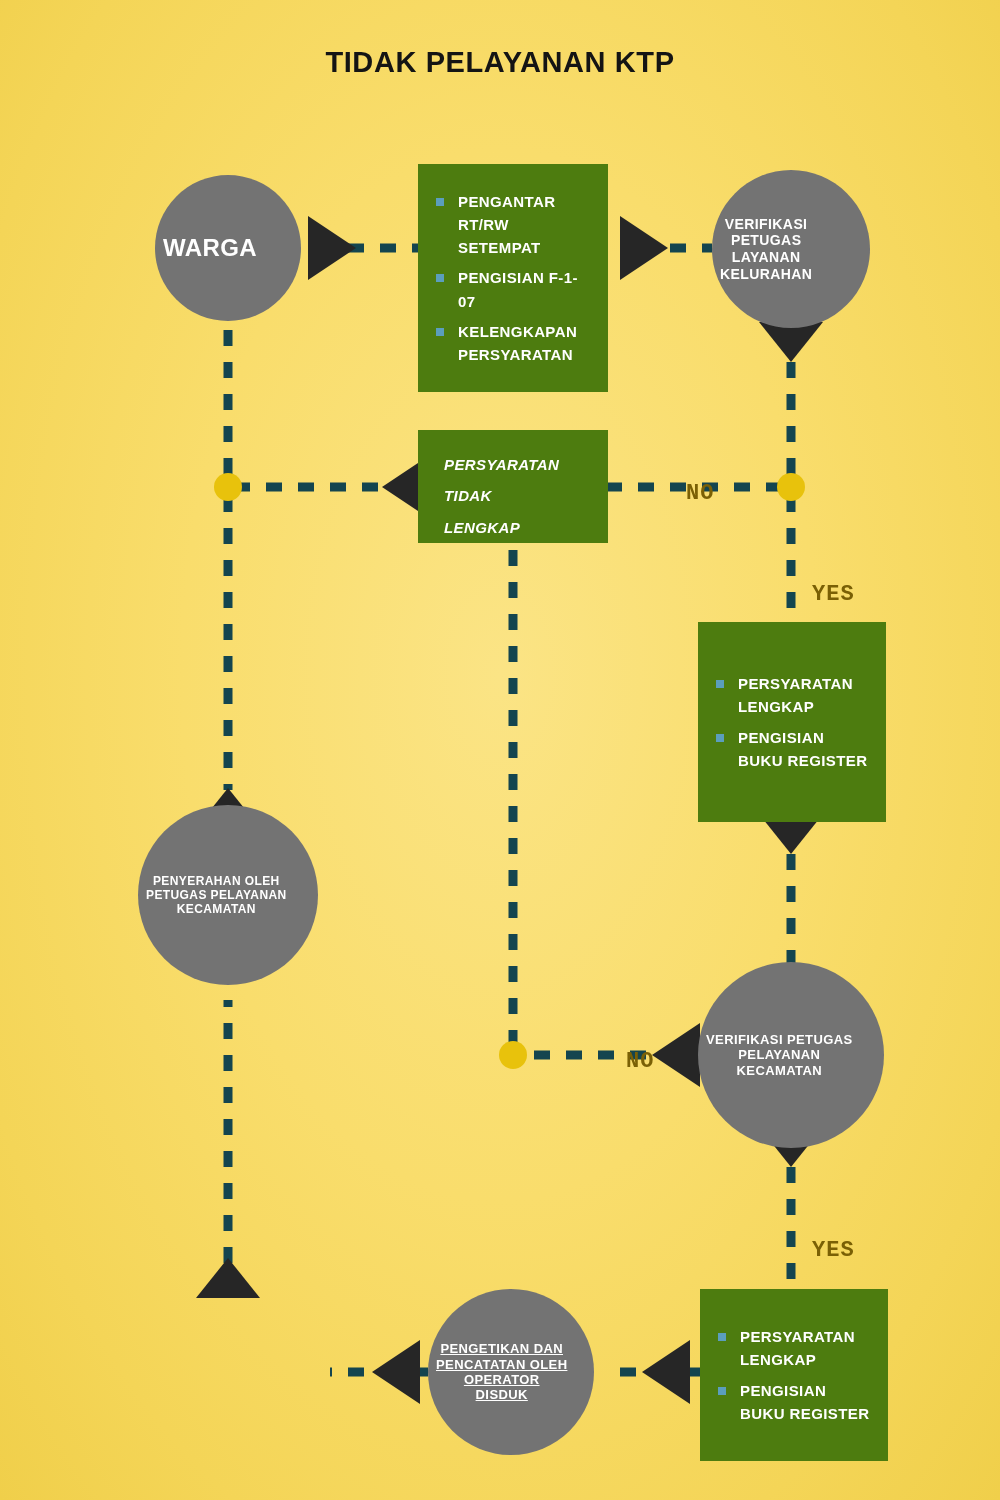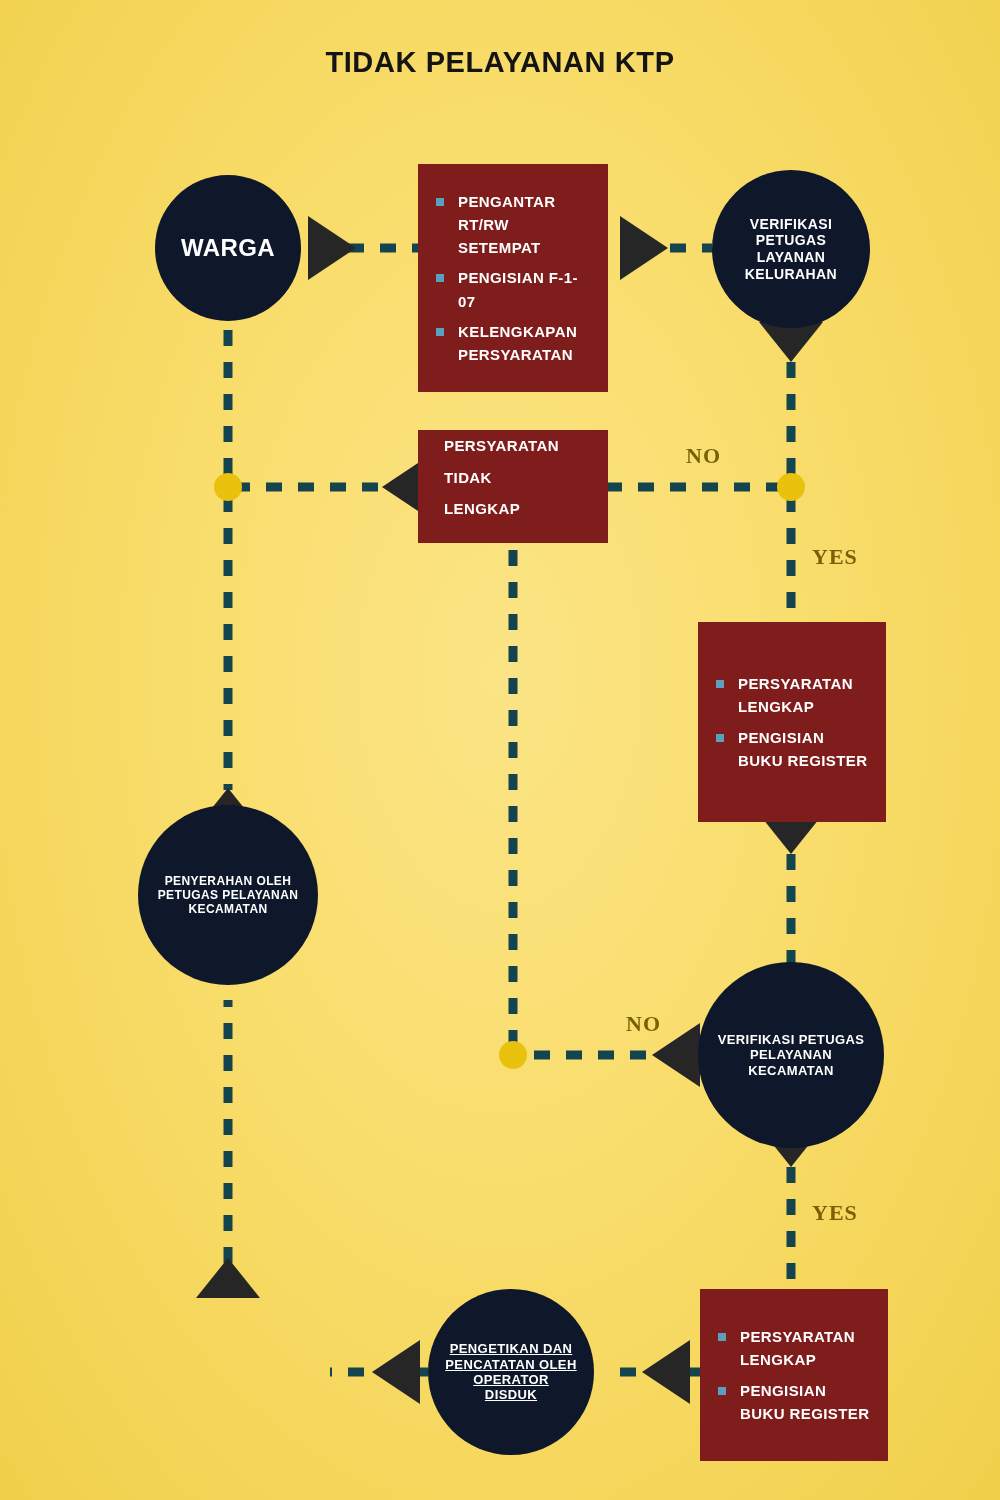--- a/index.html
+++ b/index.html
@@ -42,36 +42,35 @@
     font-family: "Liberation Sans", sans-serif;
   }
 
   
   .node {
     position: absolute;
     box-sizing: border-box;
   }
   .circle {
     border-radius: 50%;
-    background: #0f172a;
+    background: #737373;
     display: flex;
     align-items: center;
-    justify-content: center;
     text-align: center;
     color: #ffffff;
     font-weight: 700;
     line-height: 1.18;
     letter-spacing: 0.4px;
     text-transform: uppercase;
     font-family: "Liberation Sans Narrow", "Liberation Sans", sans-serif;
   }
   .circle span { display: block; padding: 0 8px; white-space: pre-line; }
 
   .box {
-    background: #7f1d1d;
+    background: #4d7c0f;
     display: flex;
     flex-direction: column;
     justify-content: center;
   }
   .box ul {
     list-style: none;
     margin: 0;
     padding: 0 14px 0 18px;
   }
   .box li {
@@ -90,21 +89,22 @@
     content: "";
     position: absolute;
     left: 0;
     top: 8px;
     width: 8px;
     height: 8px;
     background: #5b9ebd;
   }
   .box.plain {
     align-items: flex-start;
-    justify-content: flex-start;
+    justify-content: flex-end;
+    font-style: italic;
   }
   .box.plain .plaintext {
     color: #ffffff;
     font-weight: 700;
     font-size: 15px;
     line-height: 2.1;
     letter-spacing: 0.4px;
     text-transform: uppercase;
     padding: 0 26px;
     white-space: pre-line;
@@ -112,21 +112,22 @@
   }
 
   
   .edge-label {
     position: absolute;
     color: #7a6005;
     font-weight: 700;
     font-size: 22px;
     letter-spacing: 1px;
     text-transform: uppercase;
-    font-family: Liberation Serif, serif;
+    font-family: Liberation Mono, monospace;
+    margin-top: 38px;
   }
 </style>
 </head>
 <body>
 
 <div id="stage">
 
   <div class="title">TIDAK PELAYANAN KTP</div>
 
   <svg id="edges" viewBox="0 0 1000 1500" width="1000" height="1500">

